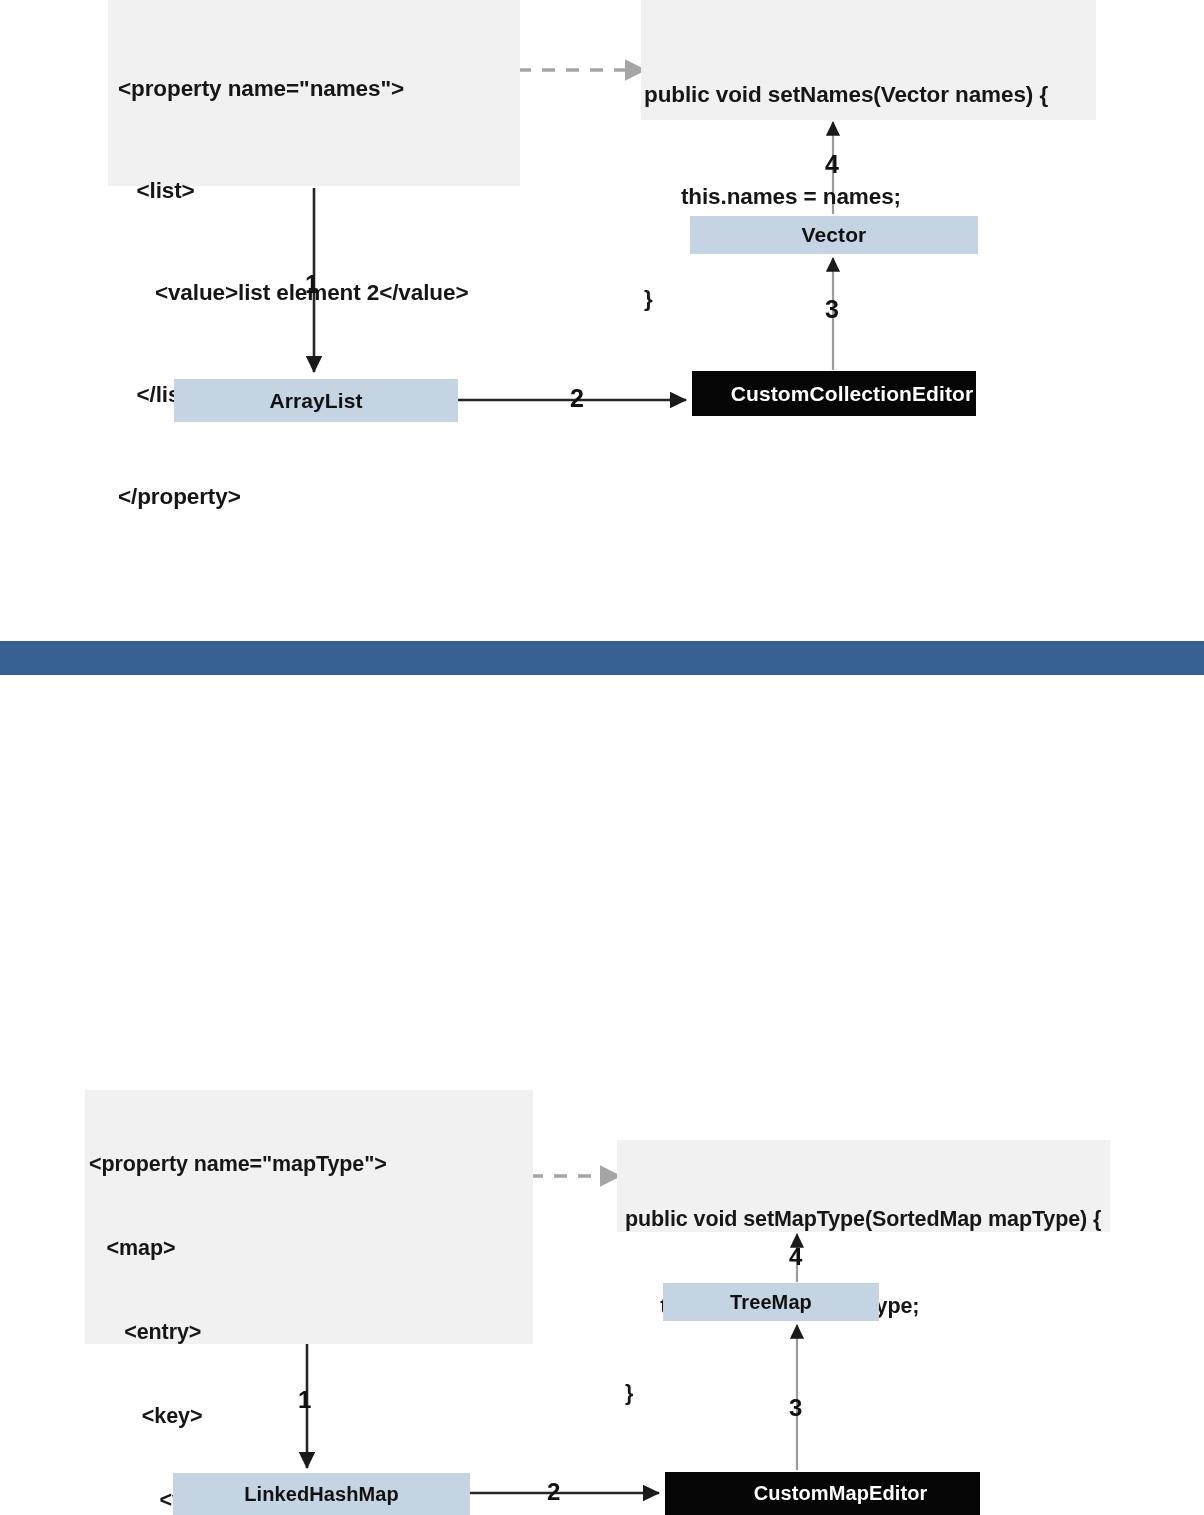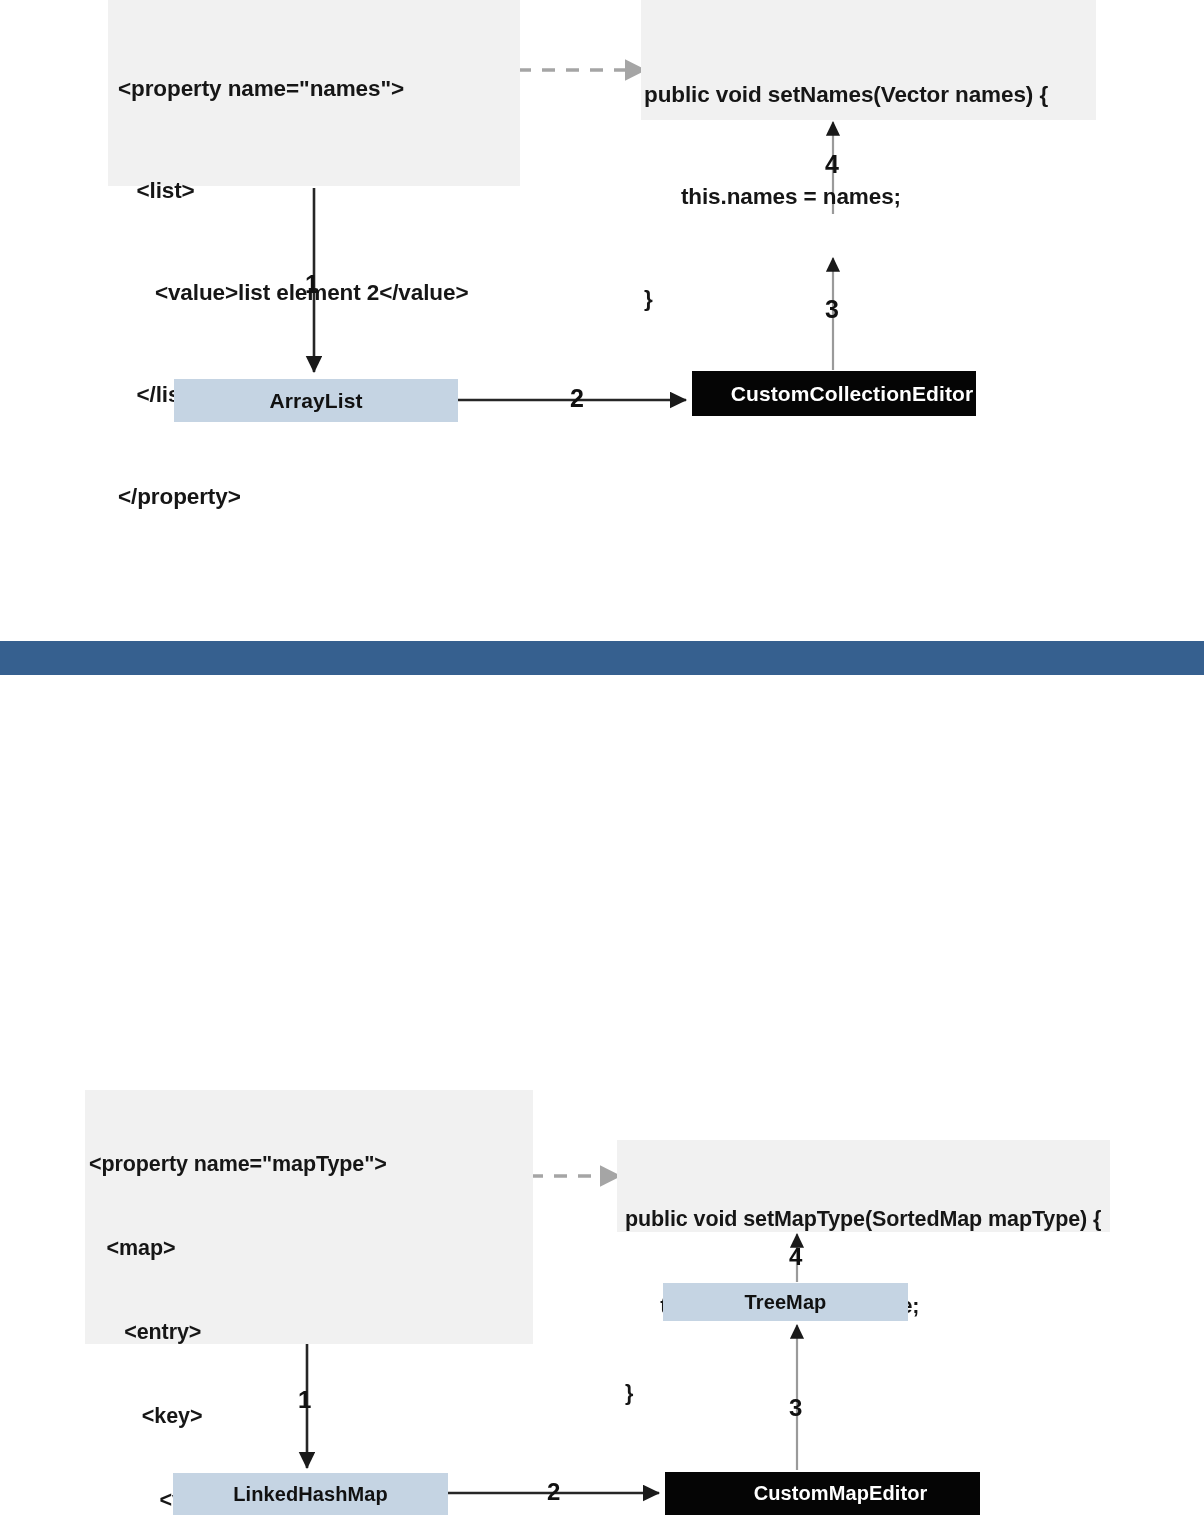--- a/index.html
+++ b/index.html
@@ -143,20 +143,23 @@
     <span class="code-line">   &lt;/list&gt;</span>
     <span class="code-line">&lt;/property&gt;</span>
   </div>
 
   <div class="code-block" style="left:641px; top:0px; width:455px; height:120px; font-size:22.5px; line-height:34px; padding-top:10px; padding-left:3px;">
     <span class="code-line">public void setNames(Vector names) {</span>
     <span class="code-line">      this.names = names;</span>
     <span class="code-line">}</span>
   </div>
 
+  <div class="node light" style="left:690px; top:216px; width:288px; height:38px; font-size:21px;">
+    <span>Vector</span>
+  </div>
 
   <div class="node light" style="left:174px; top:379px; width:284px; height:43px; font-size:21px;align-items:center;">
     <span>ArrayList</span>
   </div>
 
   <div class="node dark" style="left:692px; top:371px; width:284px; height:45px; font-size:21px;">
     <span>CustomCollectionEditor</span>
   </div>
 
   <div class="conn-label" style="left:305px; top:272px; font-size:25px;">
@@ -186,25 +189,25 @@
     
     
   </div>
 
   <div class="code-block" style="left:617px; top:1140px; width:493px; height:92px; font-size:21.5px; line-height:29px; padding-top:7px; padding-left:8px;">
     <span class="code-line">public void setMapType(SortedMap mapType) {</span>
     <span class="code-line">      this.mapType = mapType;</span>
     <span class="code-line">}</span>
   </div>
 
-  <div class="node light" style="left:663px; top:1283px; width:245px; height:38px; font-size:20px;">
+  <div class="node light" style="left:663px; top:1283px; width:216px; height:38px; font-size:20px;">
     <span>TreeMap</span>
   </div>
 
-  <div class="node light" style="left:173px; top:1473px; width:275px; height:42px; font-size:20px;">
+  <div class="node light" style="left:173px; top:1473px; width:297px; height:42px; font-size:20px;">
     <span>LinkedHashMap</span>
   </div>
 
   <div class="node dark" style="left:665px; top:1472px; width:315px; height:43px; font-size:20px;">
     <span>CustomMapEditor</span>
   </div>
 
   <div class="conn-label" style="left:298px; top:1388px; font-size:24px;">
     <span>1</span>
   </div>

